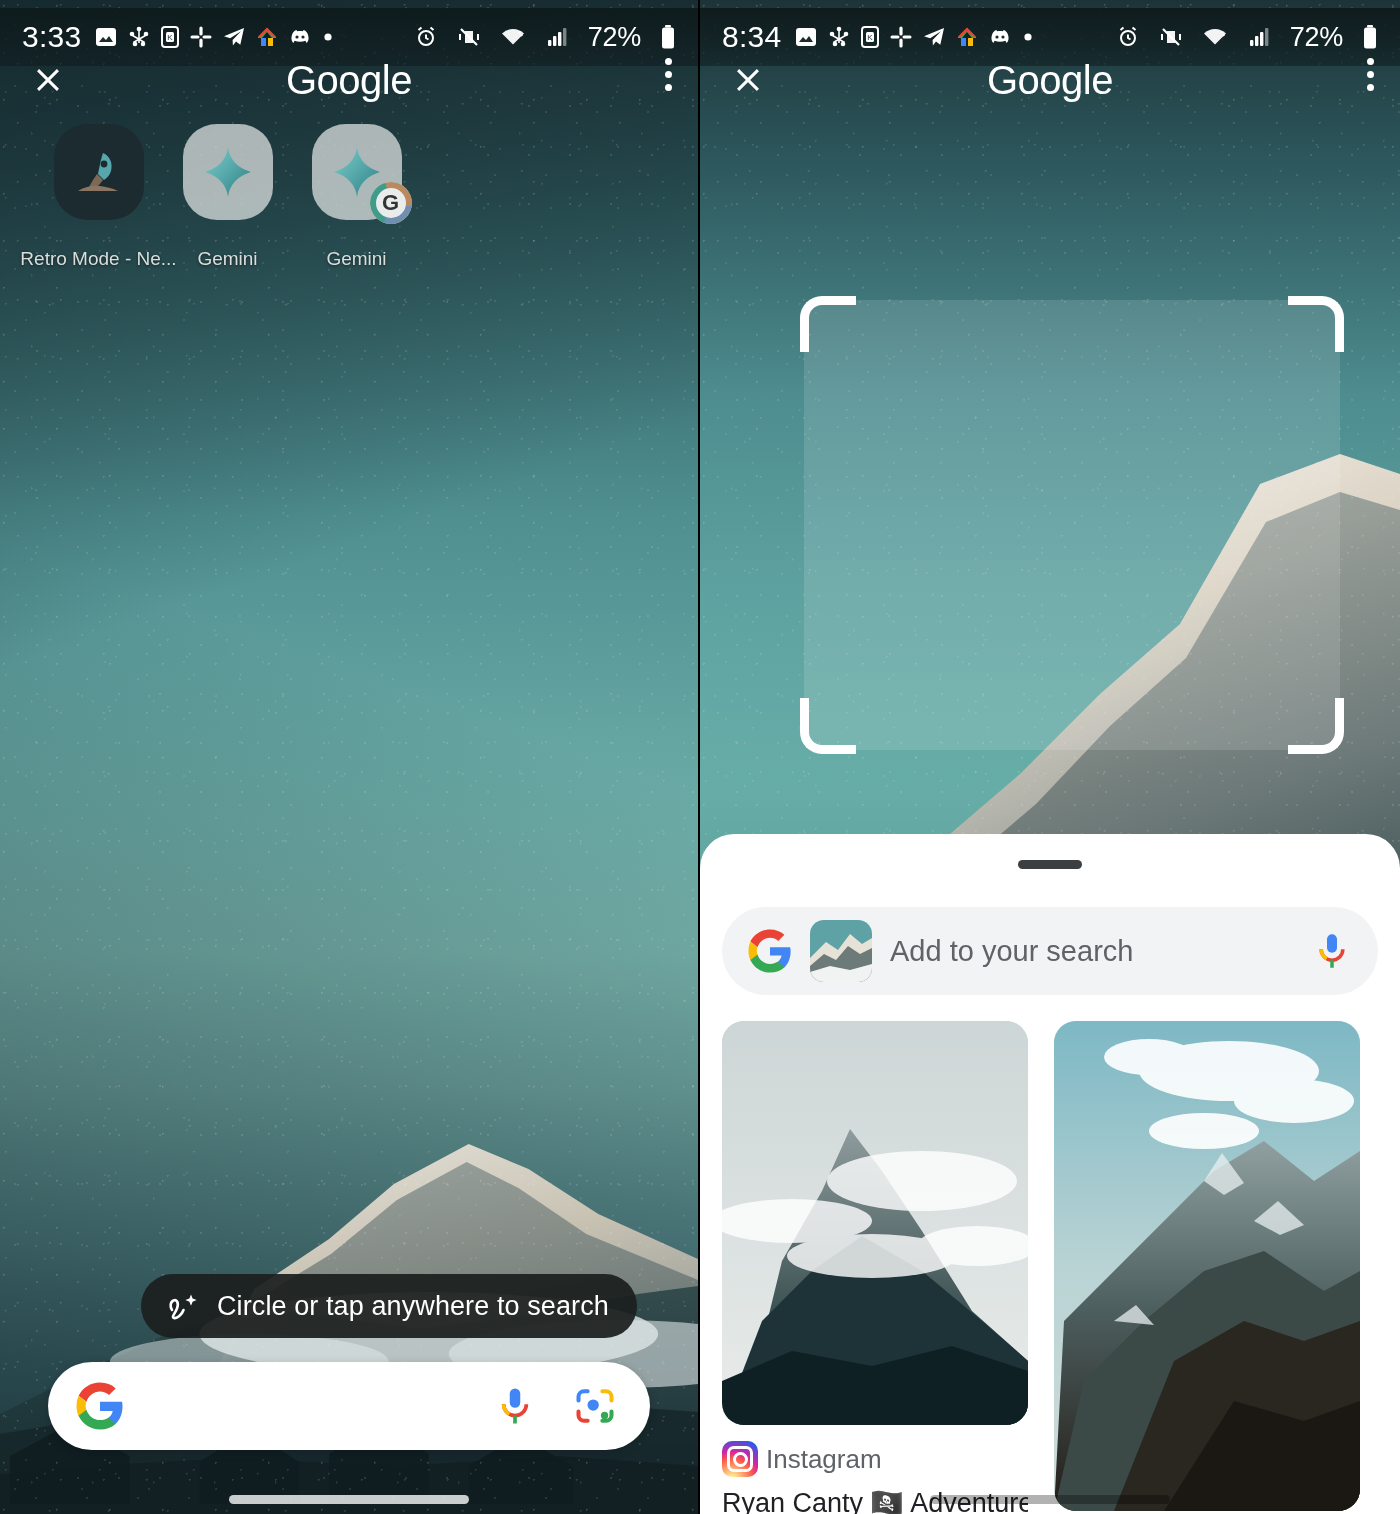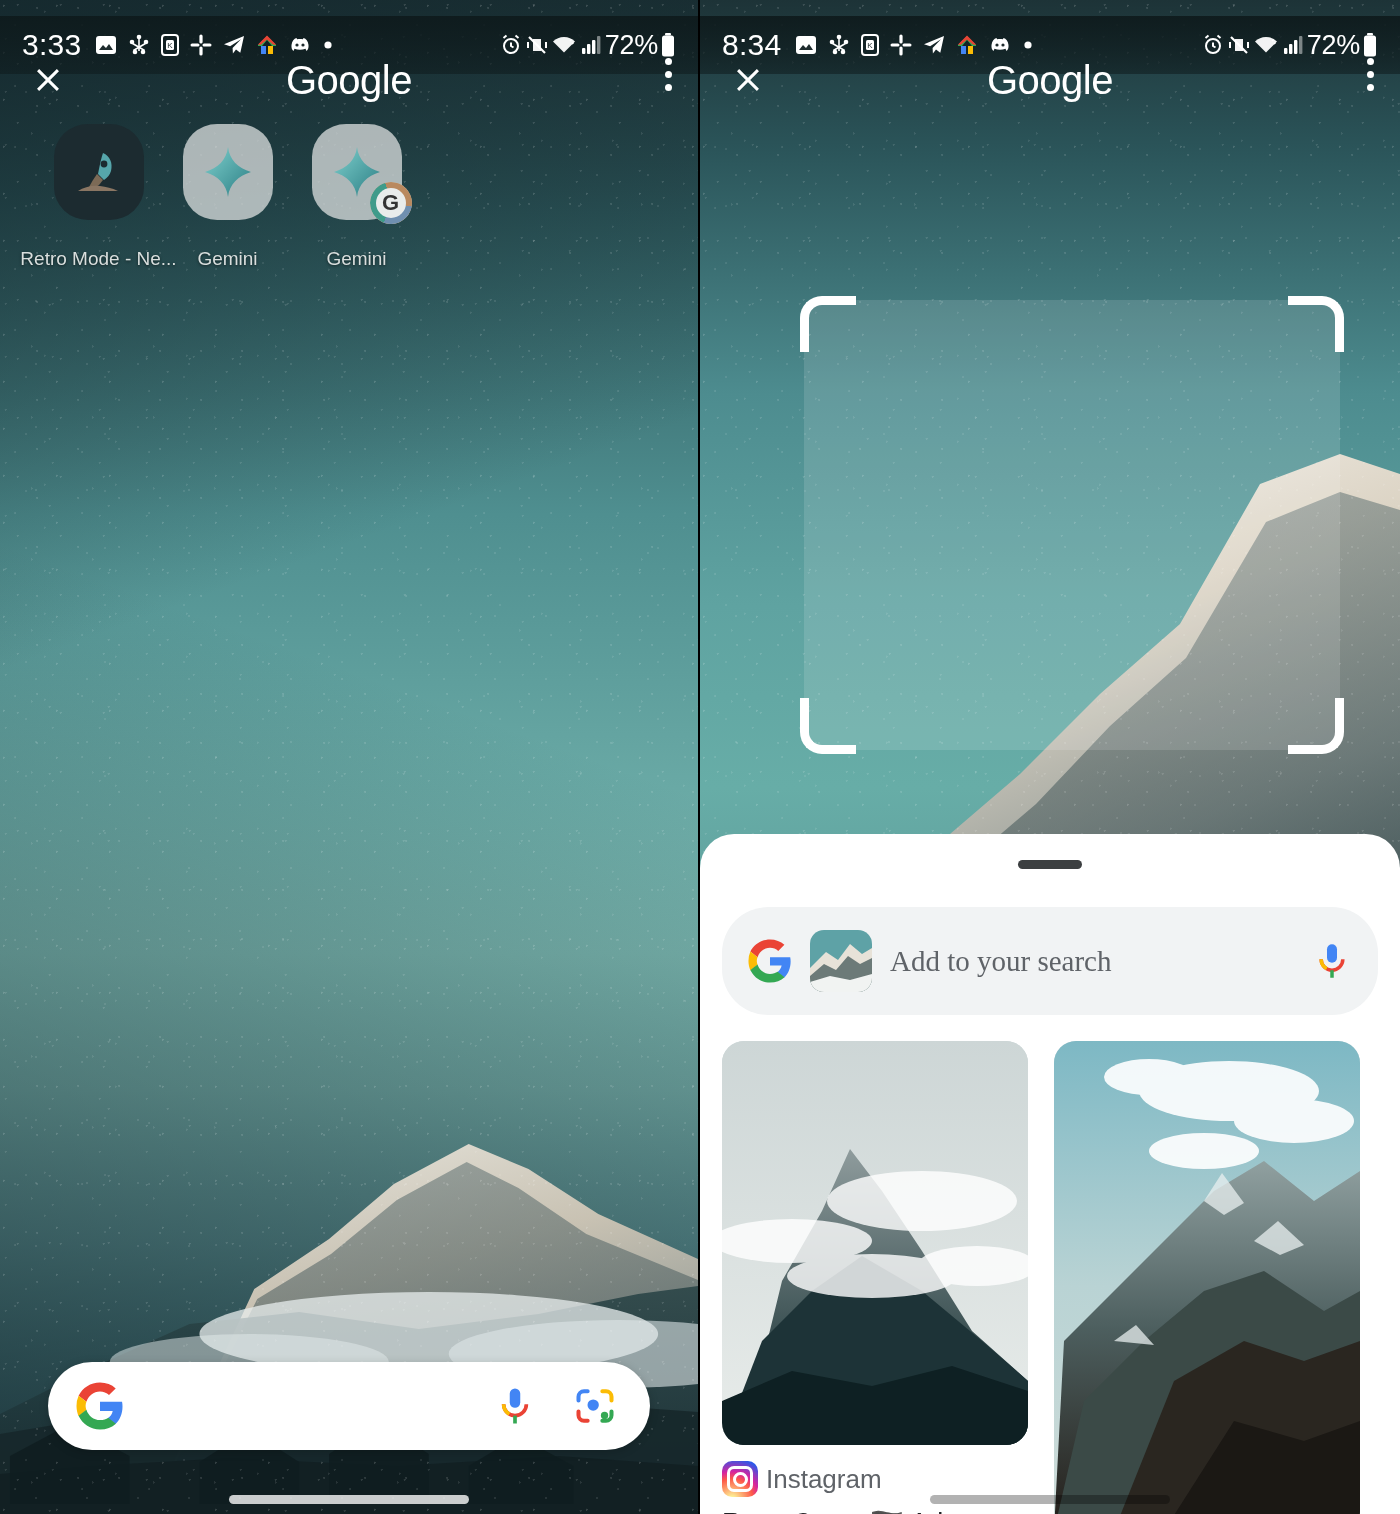--- a/index.html
+++ b/index.html
@@ -29,26 +29,26 @@
       radial-gradient(circle at 52% 88%, rgba(255,255,255,.20) 0 1px, transparent 1.2px),
       radial-gradient(circle at 91% 16%, rgba(255,255,255,.25) 0 1px, transparent 1.2px),
       radial-gradient(circle at 33% 62%, rgba(255,255,255,.18) 0 1px, transparent 1.2px),
       radial-gradient(circle at 71% 78%, rgba(255,255,255,.20) 0 1px, transparent 1.2px);
     background-size: 53px 47px, 67px 61px, 43px 59px, 71px 43px, 59px 67px,
                      47px 53px, 61px 71px, 41px 49px, 79px 57px, 51px 63px;
   }
   .mt-svg{ position:absolute; left:0; bottom:0; width:100%; }
 
   
-  .statusbar{ position:absolute; top:16px; left:0; right:0; height:58px;
+  .statusbar{ position:absolute; top:8px; left:0; right:0; height:58px;
     display:flex; align-items:center; padding:0 22px; color:#fff; z-index:40;
     background:linear-gradient(180deg, rgba(14,26,28,.92), rgba(14,26,28,.55)); }
   .sb-time{ font-size:30px; letter-spacing:.3px; font-weight:400; margin-right:12px; }
   .sb-icons{ display:flex; align-items:center; gap:9px; }
-  .sb-right{ margin-left:auto; display:flex; align-items:center; gap:2px; }
+  .sb-right{ margin-left:auto; display:flex; align-items:center; gap:19px; }
   .sb-batt{ font-size:27px; letter-spacing:-.3px; }
   .ic{ display:inline-flex; align-items:center; justify-content:center; }
 
   
   .appbar{ position:absolute; top:58px; left:0; right:0; height:74px; z-index:40;
     display:flex; align-items:flex-start; padding:0 26px; }
   .appbar .gtitle{ position:absolute; left:0; right:0; text-align:center;
     color:#fff; font-size:40px; font-weight:400; letter-spacing:-.5px;
     font-family:"Liberation Sans", sans-serif; }
   .iconbtn{ width:44px; height:44px; display:flex; align-items:center; justify-content:center; }
@@ -101,22 +101,22 @@
   .c-tl{ left:-4px;  top:-4px;  border-right:none; border-bottom:none; border-top-left-radius:22px; }
   .c-tr{ right:-4px; top:-4px;  border-left:none;  border-bottom:none; border-top-right-radius:22px; }
   .c-bl{ left:-4px;  bottom:-4px; border-right:none; border-top:none; border-bottom-left-radius:22px; }
   .c-br{ right:-4px; bottom:-4px; border-left:none;  border-top:none; border-bottom-right-radius:22px; }
 
   
   .sheet{ position:absolute; left:0; right:0; bottom:0; height:680px; z-index:36;
      background:#fff; border-radius:34px 34px 0 0; overflow:hidden; }
   .handle{ width:64px; height:9px; border-radius:6px; background:#3c3f41;
      margin:26px auto 0; }
-  .addbar{ margin:38px 22px 0; height:108px; background:#f1f3f4; border-radius:46px;
-     display:flex; align-items:center; padding:0 26px; gap:18px;font-family:Liberation Serif, serif; }
+  .addbar{ margin:38px 22px 0; height:88px; background:#f1f3f4; border-radius:46px;
+     display:flex; align-items:center; padding:0 26px; gap:18px; }
   .addbar .thumb{ width:62px; height:62px; border-radius:14px; overflow:hidden; flex:none; }
   .addbar .ph{ flex:1; font-size:29px; color:#5f6368; }
   .results{ display:flex; gap:26px; padding:26px 22px 0; }
   .rcard{ width:306px; }
   .rcard .img{ width:306px; height:404px; border-radius:22px; overflow:hidden;
      background:#c9d6d8; }
   .rcard.tall .img{ height:490px; }
   .srcrow{ display:flex; align-items:center; gap:8px; margin-top:16px; }
   .srcname{ font-size:26px; color:#5f6368; }
   .rtitle{ margin-top:10px; font-size:27px; color:#202124; white-space:nowrap;
@@ -336,20 +336,29 @@
           <span class="badge">
             <span class="ring"></span>
             <span class="inner">G</span>
           </span>
         </div>
         <div class="app-lbl">Gemini</div>
       </div>
 
     </div>
 
+    <div class="tip">
+      <span class="ic">
+        <svg width="36" height="34" viewBox="0 0 36 34" fill="none" stroke="#fff" stroke-width="2.6" stroke-linecap="round">
+          <path d="M7 21c-2-3-2-8 1.5-9.5S14 14 12 19.5 6 28 9 29s8-3.5 9.5-8"></path>
+          <path d="M26 5.5l1.6 4 4 1.6-4 1.6-1.6 4-1.6-4-4-1.6 4-1.6z" fill="#fff" stroke="none"></path>
+        </svg>
+      </span>
+      <span class="tip-txt">Circle or tap anywhere to search</span>
+    </div>
 
     <div class="gsearch">
       <span class="ic">
         <svg width="48" height="48" viewBox="0 0 48 48">
           <path fill="#EA4335" d="M24 9.5c3.5 0 6.6 1.2 9 3.6l6.7-6.7C35.6 2.6 30.2.5 24 .5 14.6.5 6.5 5.9 2.6 13.7l7.8 6.1C12.3 14 17.6 9.5 24 9.5z"></path>
           <path fill="#4285F4" d="M46.5 24.5c0-1.6-.15-3.2-.45-4.7H24v9.1h12.7c-.6 3-2.3 5.6-4.9 7.3l7.6 5.9c4.4-4.1 7.1-10.2 7.1-17.6z"></path>
           <path fill="#FBBC05" d="M10.4 28.2A14.6 14.6 0 019.6 24c0-1.5.3-2.9.8-4.2l-7.8-6.1A23.7 23.7 0 00.5 24c0 3.8.9 7.4 2.1 10.3z"></path>
           <path fill="#34A853" d="M24 47.5c6.5 0 11.9-2.1 15.9-5.8l-7.6-5.9c-2.1 1.4-4.8 2.3-8.3 2.3-6.4 0-11.7-4.5-13.6-10.4l-7.8 6.1C6.5 42.1 14.6 47.5 24 47.5z"></path>
         </svg>
       </span>

